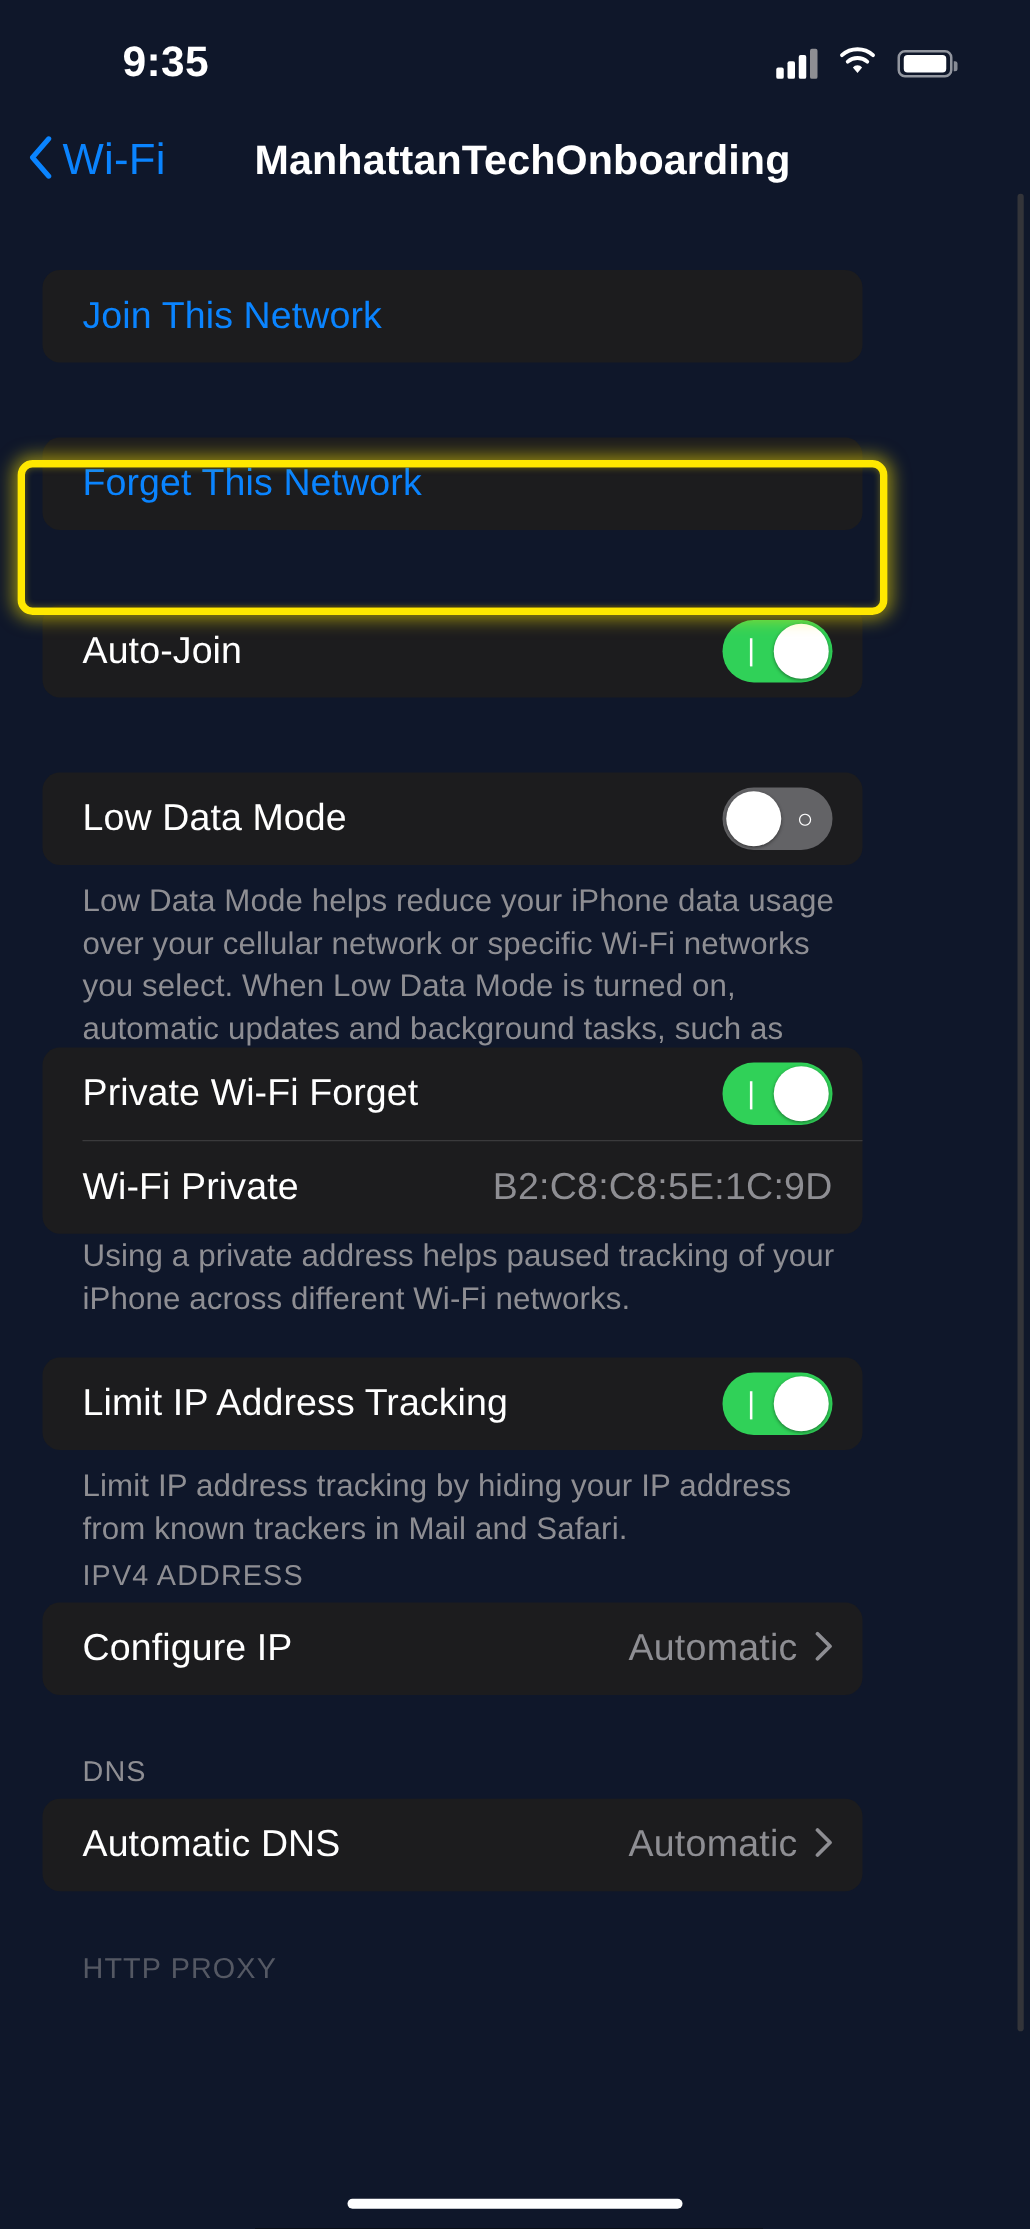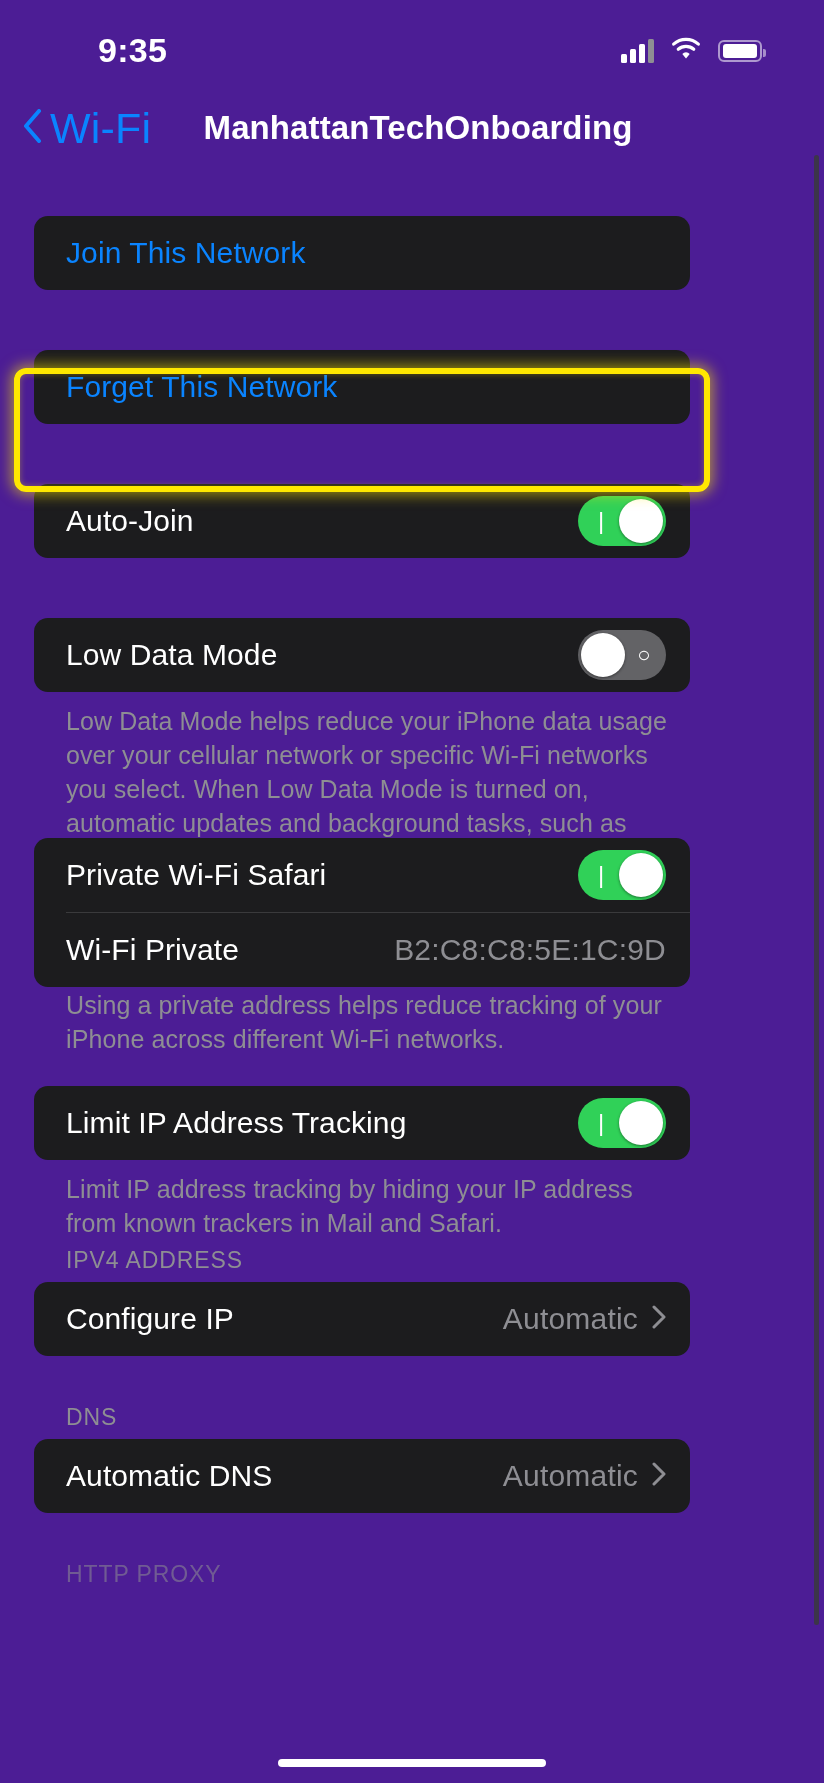--- a/index.html
+++ b/index.html
@@ -2,21 +2,21 @@
 <html><head>
 <meta charset="utf-8">
 <style>
   * { margin:0; padding:0; box-sizing:border-box; }
   html, body {
     width:824px; height:1783px;
     background:#000; overflow:hidden;
     font-family:"Liberation Sans", sans-serif;
     -webkit-font-smoothing:antialiased;
   }
-  .phone { position:relative; width:824px; height:1783px; background:#4c1d95; }
+  .phone { position:relative; width:824px; height:1783px; background:#0f172a; }
 
   
   .statusbar {
     position:absolute; top:0; left:0; width:824px; height:92px;
     display:flex; align-items:center; justify-content:space-between;
     padding:0 62px 0 0;
   }
   .sb-time {
     color:#fff; font-size:34px; font-weight:600;
     letter-spacing:.3px; margin-left:98px; margin-top:8px;
@@ -37,21 +37,21 @@
 
   
   .navbar {
     position:absolute; top:92px; left:0; width:824px; height:72px;
     display:flex; align-items:center;
   }
   .nav-back {
     display:flex; align-items:center; gap:8px; margin-left:22px; cursor:pointer;
   }
   .chev-left { width:20px; height:34px; }
-  .nav-back-label { color:#0a84ff; font-size:43px; letter-spacing:.2px; }
+  .nav-back-label { color:#0a84ff; font-size:35px; letter-spacing:.2px; }
   .nav-title {
     position:absolute; left:12px; right:0; text-align:center;
     color:#fff; font-size:33px; font-weight:700; letter-spacing:.1px;
     pointer-events:none;
   }
 
   
   .content { position:absolute; top:164px; left:0; width:824px; height:1619px; }
   .card {
     position:absolute; left:34px; width:656px;
@@ -184,33 +184,33 @@
         <span class="sw off">
           <span class="knob"></span>
           <span class="glyph">○</span>
         </span>
       </div>
     </div>
     <div class="foot" style="top:540px;">Low Data Mode helps reduce your iPhone data usage over your cellular network or specific Wi-Fi networks you select. When Low Data Mode is turned on, automatic updates and background tasks, such as Photos syncing, are paused.</div>
 
     <div class="card" style="top:674px;">
       <div class="row">
-        <span class="row-label">Private Wi-Fi Safari</span>
+        <span class="row-label">Private Wi-Fi Forget</span>
         <span class="sw on">
           <span class="glyph">|</span>
           <span class="knob"></span>
         </span>
       </div>
       <div class="sep"></div>
       <div class="row">
         <span class="row-label">Wi-Fi Private</span>
         <span class="row-value">B2:C8:C8:5E:1C:9D</span>
       </div>
     </div>
-    <div class="foot" style="top:824px;">Using a private address helps reduce tracking of your iPhone across different Wi-Fi networks.</div>
+    <div class="foot" style="top:824px;">Using a private address helps paused tracking of your iPhone across different Wi-Fi networks.</div>
 
     <div class="card" style="top:922px;">
       <div class="row">
         <span class="row-label">Limit IP Address Tracking</span>
         <span class="sw on">
           <span class="glyph">|</span>
           <span class="knob"></span>
         </span>
       </div>
     </div>

